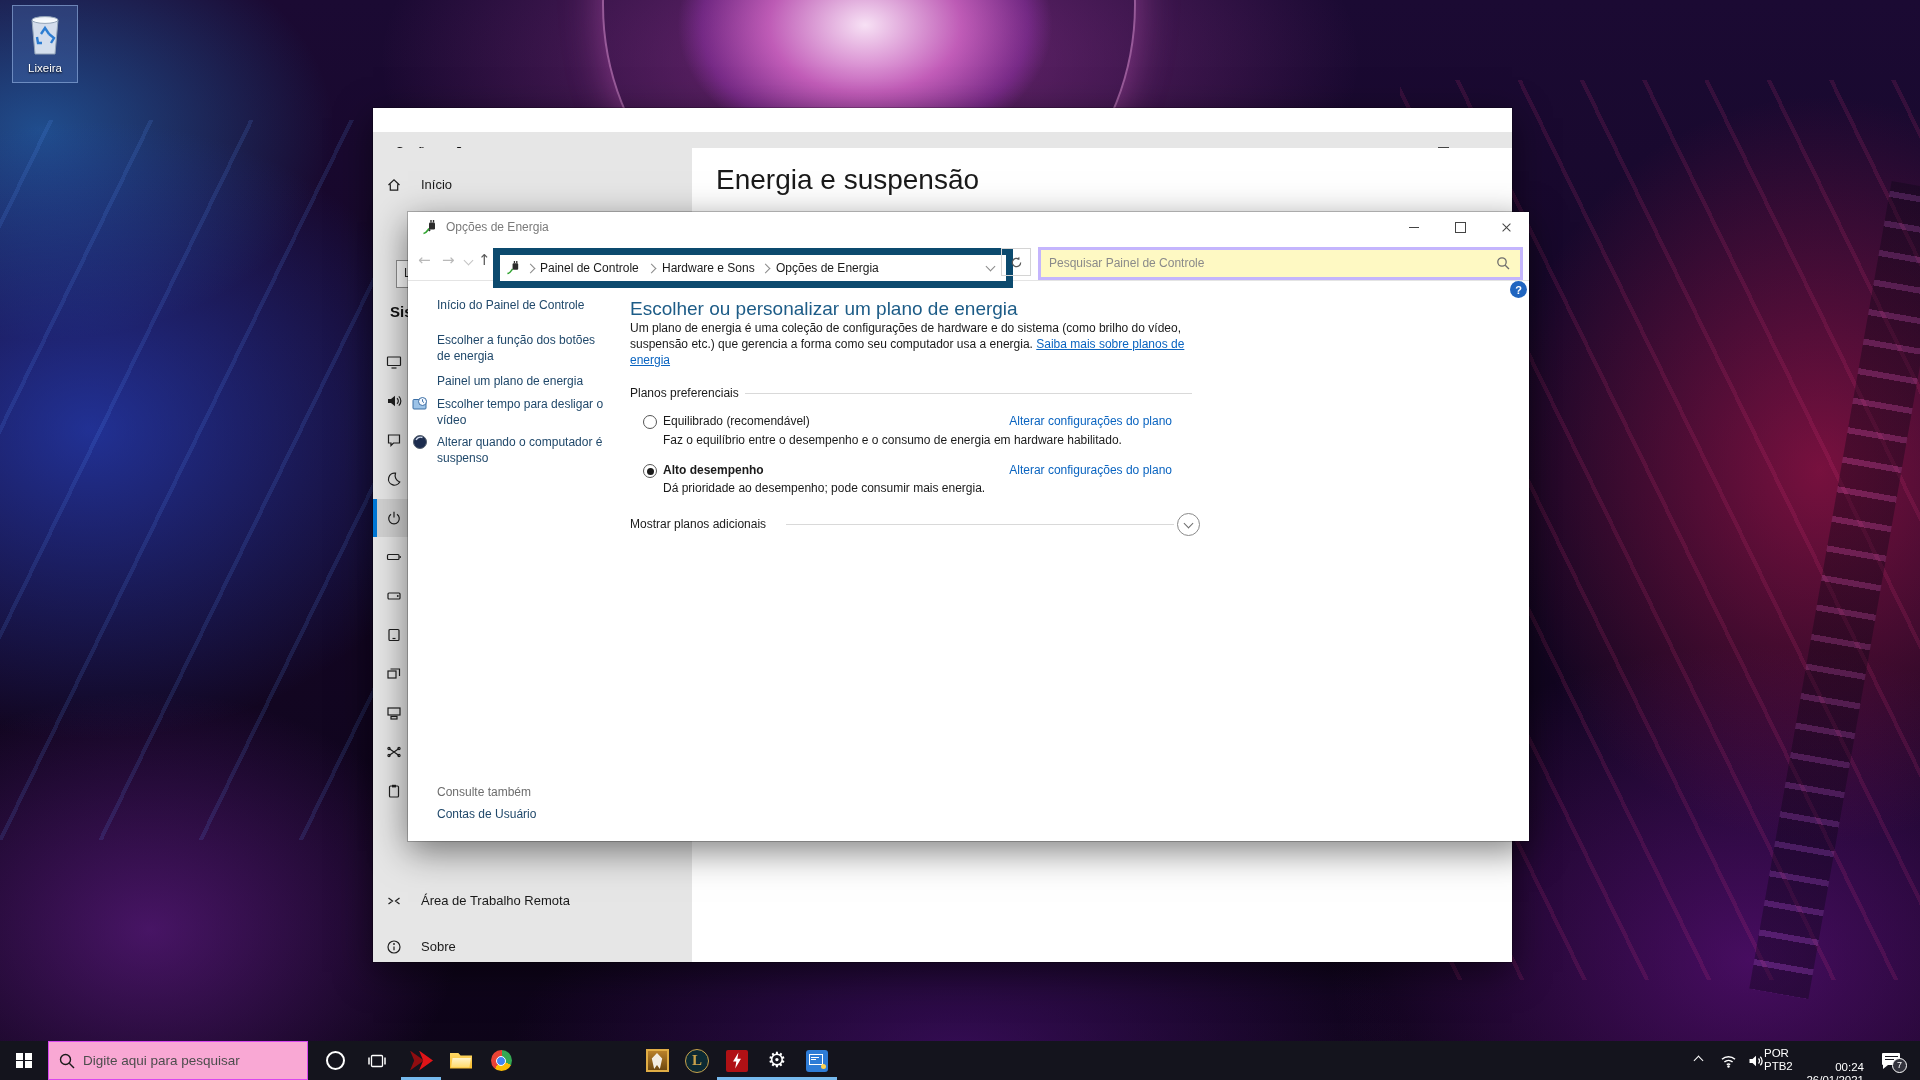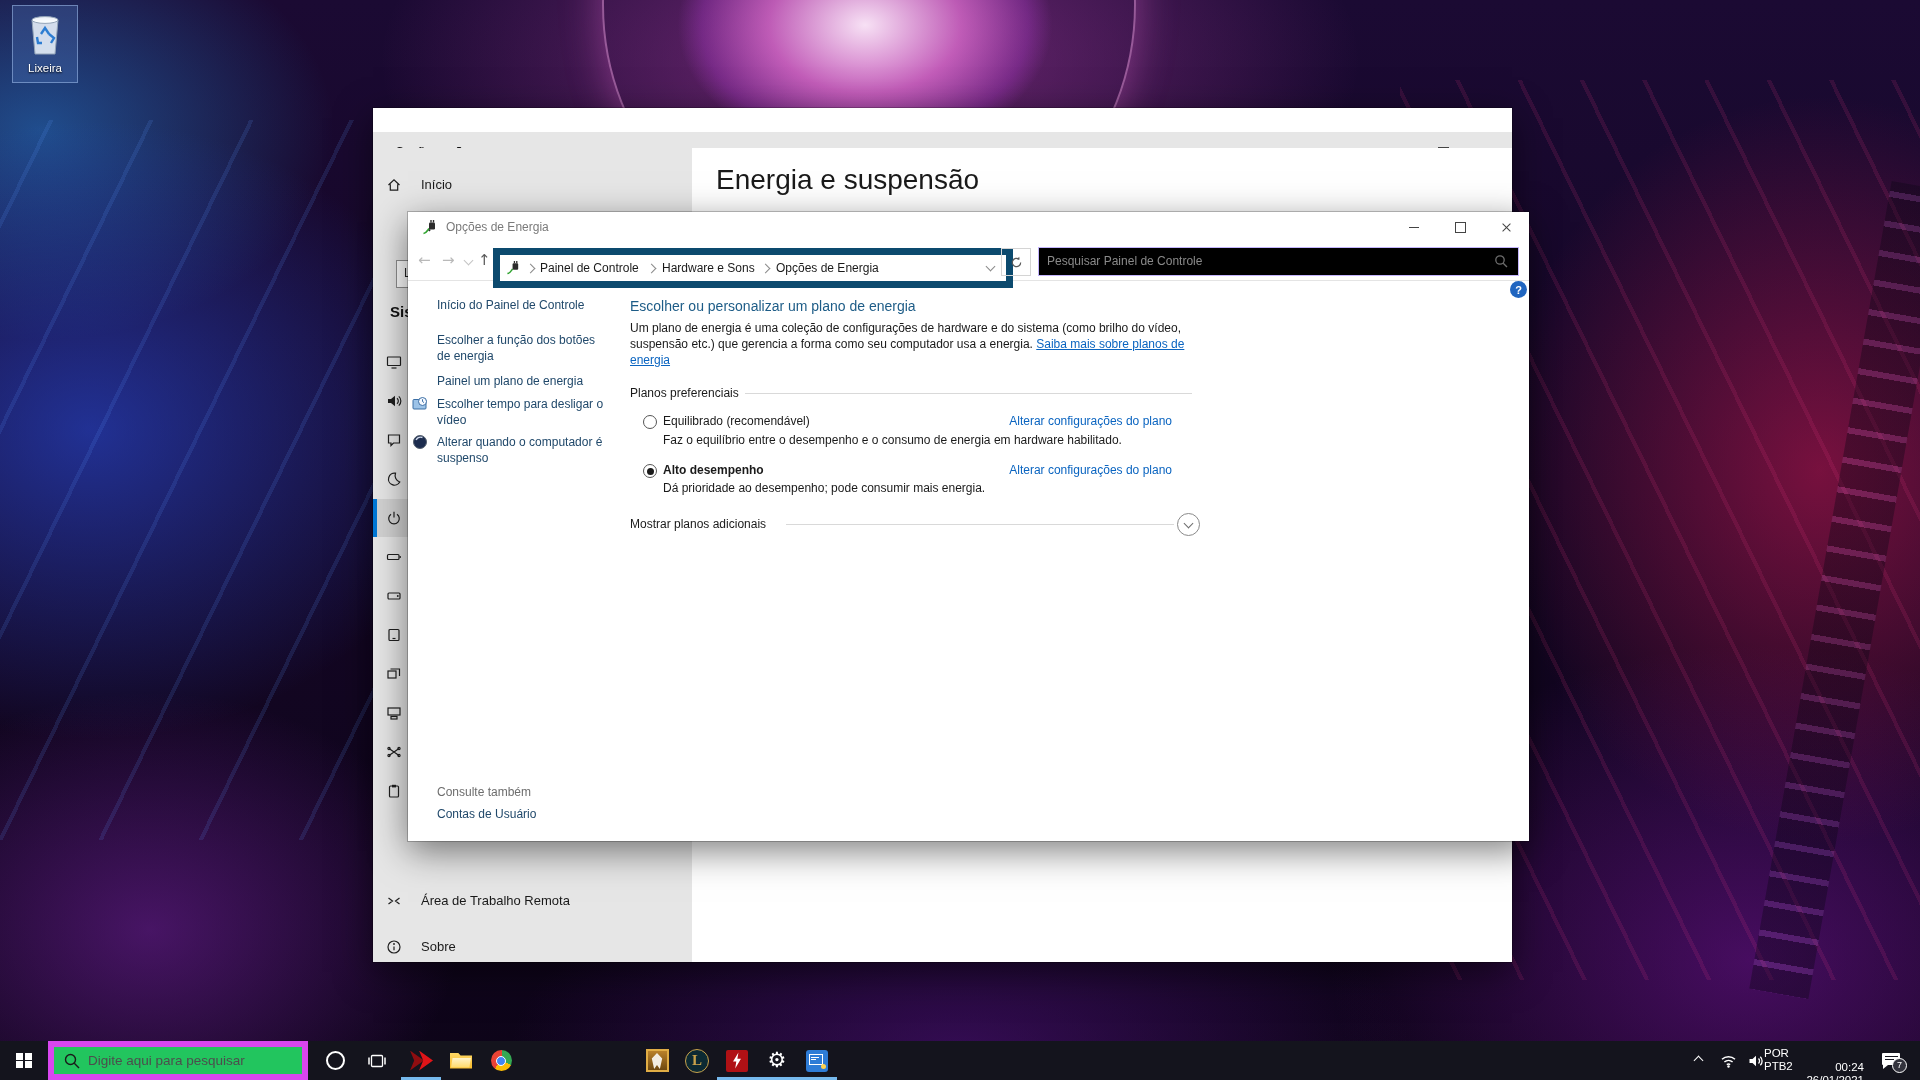--- a/index.html
+++ b/index.html
@@ -246,21 +246,21 @@
         <span class="chev down abs" style="left:487px;top:8px"></span>
       </div>
 
       <div class="abs" style="left:593px;top:6px;width:28px;height:26px;border:1px solid #d4d4d4;display:flex;align-items:center;justify-content:center">
         <svg width="13" height="13" viewBox="0 0 14 14">
             <path d="M11.5 7 a4.5 4.5 0 11-1.6-3.4" stroke="#5a5a5a" fill="none" stroke-width="1.3"></path>
             <path d="M10 .8 L10.2 3.9 L7.2 3.4 Z" fill="#5a5a5a"></path>
           </svg>
       </div>
 
-      <div class="abs" style="left:630px;top:5px;width:479px;height:27px;background:#000000;border:1px solid #c4b5fd">
+      <div class="abs" style="left:630px;top:5px;width:479px;height:27px;background:#fef9c3;border:3px solid #c4b5fd">
         <span class="abs" style="left:8px;top:6px;font-size:12px;color:#8a8a8a">Pesquisar Painel de Controle</span>
         <svg class="abs" style="left:455px;top:6px" width="14" height="14" viewBox="0 0 14 14">
             <circle cx="6" cy="6" r="4.2" stroke="#6d6d6d" fill="none" stroke-width="1.3"></circle>
             <path d="M9.2 9.2 L13 13" stroke="#6d6d6d" stroke-width="1.3"></path>
           </svg>
       </div>
     </div>
 
     <div class="abs" style="left:1102px;top:69px;width:17px;height:17px;border-radius:50%;background:#2065c0;color:#fff;font-size:11px;font-weight:bold;display:flex;align-items:center;justify-content:center">?</div>
 
@@ -275,21 +275,21 @@
     <span class="abs cp-link" style="left:29px;top:184px;width:170px;line-height:16px;display:inline-block">Escolher tempo para desligar o vídeo</span>
     <svg class="abs" style="left:4px;top:222px" width="16" height="16" viewBox="0 0 16 16">
         <circle cx="8" cy="8" r="6.5" fill="#1c2c4e" stroke="#55606e"></circle>
         <path d="M4 6 a5.5 5.5 0 016.5-2.5" stroke="#cfd8ea" fill="none" stroke-width="1.4"></path>
       </svg>
     <span class="abs cp-link" style="left:29px;top:222px;width:175px;line-height:16px;display:inline-block">Alterar quando o computador é suspenso</span>
 
     <span class="abs" style="left:29px;top:573px;font-size:12px;color:#6d6d6d">Consulte também</span>
     <span class="abs cp-link" style="left:29px;top:595px">Contas de Usuário</span>
 
-    <span class="abs" style="left:222px;top:86px;font-size:14px;color:#1d5c87">Escolher ou personalizar um plano de energia</span>
+    <span class="abs" style="left:222px;top:86px;font-size:19px;color:#1d5c87">Escolher ou personalizar um plano de energia</span>
     <p class="abs" style="left:222px;top:108px;width:562px;margin:0;font-size:12px;line-height:16px;color:#1a1a1a"><span>Um plano de energia é uma coleção de configurações de hardware e do sistema (como brilho do vídeo, suspensão etc.) que gerencia a forma como seu computador usa a energia. </span><a style="color:#0a64c0;text-decoration:underline;cursor:pointer">Saiba mais sobre planos de energia</a></p>
 
     <span class="abs" style="left:222px;top:174px;font-size:12px;color:#1a1a1a">Planos preferenciais</span>
     <div class="hline" style="left:337px;top:181px;width:447px"></div>
 
     <div class="radio" style="left:235px;top:203px"></div>
     <span class="abs" style="left:255px;top:202px;font-size:12px;font-weight:normal;color:#1a1a1a">Equilibrado (recomendável)</span>
     <span class="abs blue-link" style="left:594px;top:202px;width:170px;text-align:right">Alterar configurações do plano</span>
     <span class="abs" style="left:255px;top:221px;font-size:12px;color:#1a1a1a">Faz o equilíbrio entre o desempenho e o consumo de energia em hardware habilitado.</span>
 
@@ -309,21 +309,21 @@
 
     <div class="tb-ic" style="left:4px">
       <div style="display:grid;grid-template-columns:7px 7px;grid-gap:1.5px">
         <div style="width:7px;height:7px;background:#fff"></div>
           <div style="width:7px;height:7px;background:#fff"></div>
         <div style="width:7px;height:7px;background:#fff"></div>
           <div style="width:7px;height:7px;background:#fff"></div>
       </div>
     </div>
 
-    <div class="abs" style="left:48px;top:0;width:260px;height:39px;background:#22c55e;border:6px solid #d946ef;box-sizing:border-box;display:flex;align-items:center">
+    <div class="abs" style="left:48px;top:0;width:260px;height:39px;background:#f9a8d4;border:1px solid #d946ef;box-sizing:border-box;display:flex;align-items:center">
       <svg style="margin:0 8px 0 10px" width="16" height="16" viewBox="0 0 16 16">
           <circle cx="6.5" cy="6.5" r="5" stroke="#1a1a1a" fill="none" stroke-width="1.4"></circle>
           <path d="M10.3 10.3 L15 15" stroke="#1a1a1a" stroke-width="1.4"></path>
         </svg>
       <span style="font-size:13.5px;color:#4d4d4d">Digite aqui para pesquisar</span>
     </div>
 
     <div class="tb-ic" style="left:315px">
       <div style="width:15px;height:15px;border:2px solid #fff;border-radius:50%"></div>
     </div>

